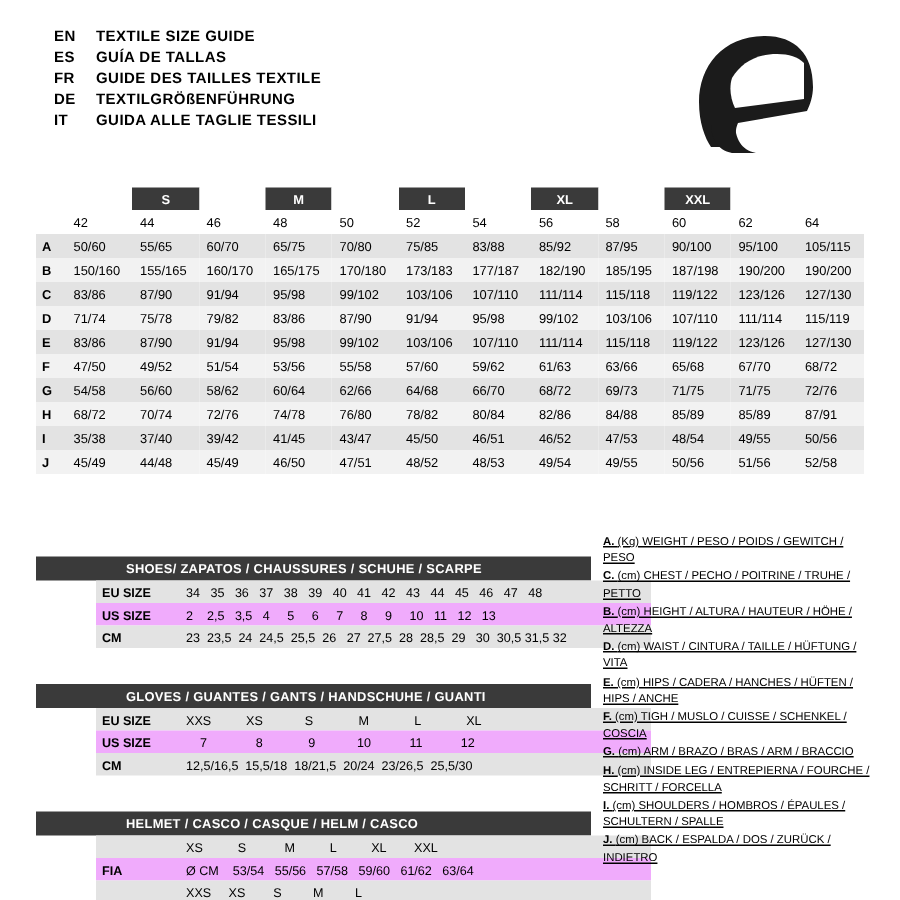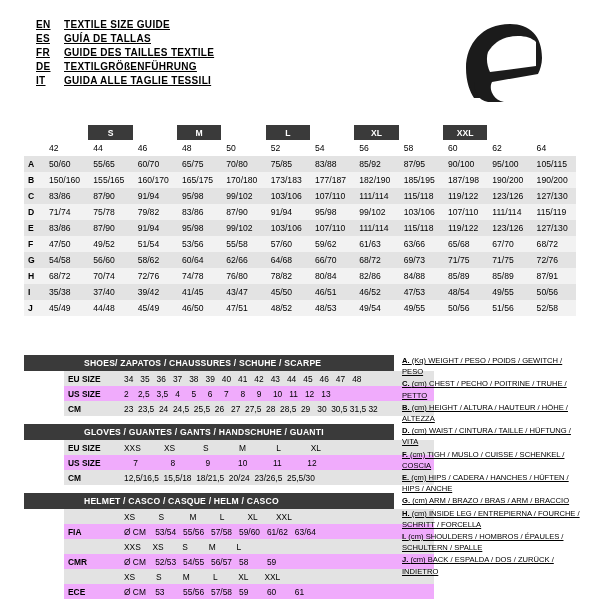--- a/index.html
+++ b/index.html
@@ -7,21 +7,21 @@
     width:600px;height:600px;
     background:#ffffff;
     font-family:"Liberation Sans", sans-serif;
     color:#000;
     overflow:hidden;
   }
   .page{position:relative;width:600px;height:600px;}
 
   
   .header{position:absolute;left:36px;top:18px;}
-  .hdr-row{display:flex;align-items:flex-end;line-height:14px;text-decoration:underline;}
+  .hdr-row{display:flex;align-items:flex-end;line-height:14px;}
   .hdr-lang{width:28px;font-size:10px;font-weight:bold;letter-spacing:.3px;}
   .hdr-txt{font-size:10px;font-weight:bold;letter-spacing:.3px;}
 
   
   .helmet{position:absolute;right:40px;top:22px;}
 
   
   .maintable{position:absolute;left:24px;top:125px;width:552px;border-collapse:collapse;}
   .maintable td{font-size:8.6px;padding:0;height:16px;vertical-align:middle;}
   .maintable .rh{width:16px;font-weight:bold;padding-left:4px;}
@@ -32,21 +32,21 @@
   .band-dark{background:#3a3a3a;color:#fff;font-weight:bold;text-align:center;font-size:9px;}
   .band-light{background:#ffffff;}
   .numrow td{font-size:8.6px;text-align:left;padding-left:5px;background:#fff;margin-top:41px;}
 
   
   .bottom{position:absolute;left:24px;top:355px;width:552px;}
   .bl{position:absolute;left:0;top:0;width:370px;}
   .br{position:absolute;left:378px;top:0;width:178px;text-decoration:underline;}
 
   .sect-title{background:#3a3a3a;color:#fff;font-size:8.6px;font-weight:bold;
-    padding:3px 0 3px 60px;letter-spacing:.2px;}
+    padding:3px 0 3px 60px;letter-spacing:.2px;margin-top:16px;}
   .sub{width:100%;border-collapse:collapse;margin-left:40px;}
   .sub td{font-size:8.4px;height:15px;padding:0;vertical-align:middle;}
   .sub td.lbl{width:56px;font-weight:bold;padding-left:4px;}
   .sub tr.alt{background:#e3e3e3;}
   .sub tr.alt2{background:#f0abfc;}
   .vals{white-space:pre;font-size:8.4px;}
 
   .legend div{font-size:7.6px;line-height:11.2px;margin-bottom:1px;}
   .legend b{font-weight:bold;}
 
@@ -344,21 +344,21 @@
             </tr>
           </tbody>
         </table>
     </div>
 
     <div class="br legend" id="legend">
         <div><b>A. </b><span>(Kg) WEIGHT / PESO / POIDS / GEWITCH / PESO</span></div>
         <div><b>C. </b><span>(cm) CHEST / PECHO / POITRINE / TRUHE / PETTO</span></div>
         <div><b>B. </b><span>(cm) HEIGHT / ALTURA / HAUTEUR / HÖHE / ALTEZZA</span></div>
         <div><b>D. </b><span>(cm) WAIST / CINTURA / TAILLE / HÜFTUNG / VITA</span></div>
+        <div><b>E. </b><span>(cm) HIPS / CADERA / HANCHES / HÜFTEN / HIPS / ANCHE</span></div>
         <div><b>F. </b><span>(cm) TIGH / MUSLO / CUISSE / SCHENKEL / COSCIA</span></div>
-        <div><b>E. </b><span>(cm) HIPS / CADERA / HANCHES / HÜFTEN / HIPS / ANCHE</span></div>
         <div><b>G. </b><span>(cm) ARM / BRAZO / BRAS / ARM / BRACCIO</span></div>
         <div><b>H. </b><span>(cm) INSIDE LEG / ENTREPIERNA / FOURCHE / SCHRITT / FORCELLA</span></div>
         <div><b>I. </b><span>(cm) SHOULDERS / HOMBROS / ÉPAULES / SCHULTERN / SPALLE</span></div>
         <div><b>J. </b><span>(cm) BACK / ESPALDA / DOS / ZURÜCK / INDIETRO</span></div>
       </div>
   </div>
 </div>
 
 </body></html>

